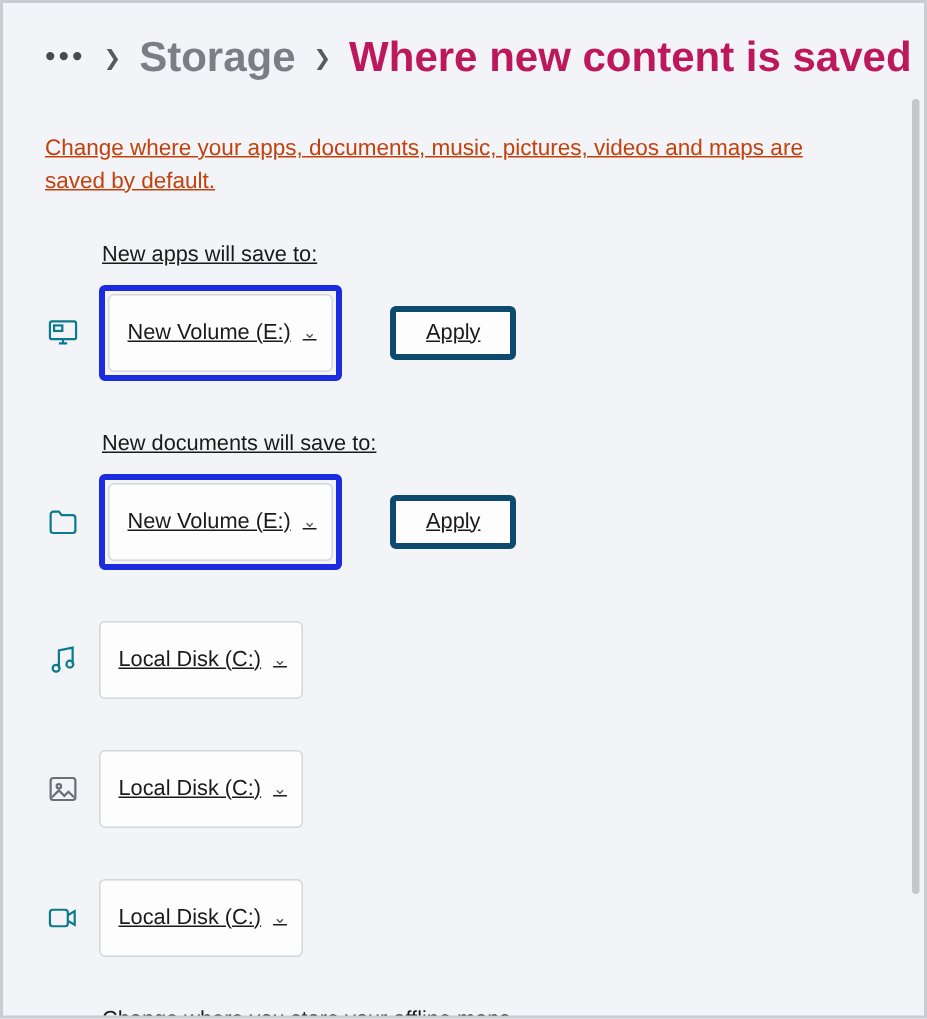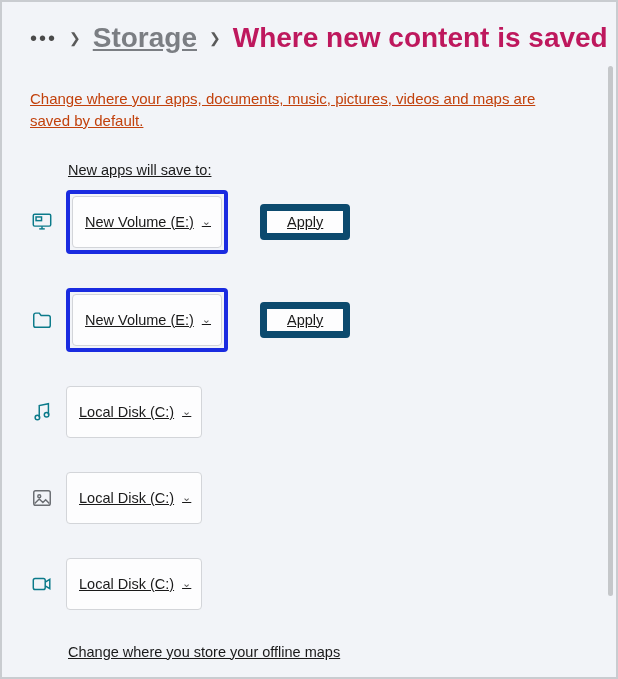--- a/index.html
+++ b/index.html
@@ -40,21 +40,20 @@
   }
   .chevron {
     color: #5a5a5a;
     font-size: 14px;
   }
   .bc-link {
     color: #7b7e83;
     font-size: 28px;
     font-weight: 600;
     cursor: pointer;
-    text-decoration: underline;
   }
   .bc-current {
     color: #be185d;
     font-size: 28px;
     font-weight: 600;
     white-space: nowrap;
   }
   .description {
     font-size: 15px;
     color: #c2410c;
@@ -109,21 +108,21 @@
     border: 4px solid #1a2be0;
     border-radius: 4px;
     padding: 2px;
     display: inline-flex;
   }
   .select-highlight .select-box {
     border: 1px solid #d3d5d9;
   }
   .apply-btn {
     background: #fdfdfe;
-    border: 7px solid #0c4a6e;
+    border: 4px solid #0c4a6e;
     border-radius: 4px;
     height: 36px;
     padding: 0 20px;
     font-size: 14.5px;
     color: #1a1a1a;
     cursor: pointer;
     margin-left: 20px;
   }
 </style>
 </head>
@@ -158,20 +157,21 @@
         <span class="select-box">
           <span>New Volume (E:)</span>
           <span class="chev">⌄</span>
         </span>
       </span>
       <button class="apply-btn">Apply</button>
     </div>
   </div>
 
   <div class="setting">
+    <div class="setting-label">New documents will save to:</div>
     <div class="setting-row">
       <span class="row-icon">
         <svg viewBox="0 0 24 24" fill="none" stroke="#0b7a8a" stroke-width="1.6">
             <path d="M3 6.5a2 2 0 0 1 2-2h4l2 2.5h8a2 2 0 0 1 2 2V18a2 2 0 0 1-2 2H5a2 2 0 0 1-2-2V6.5z"></path>
           </svg>
       </span>
       <span class="select-highlight">
         <span class="select-box">
           <span>New Volume (E:)</span>
           <span class="chev">⌄</span>

